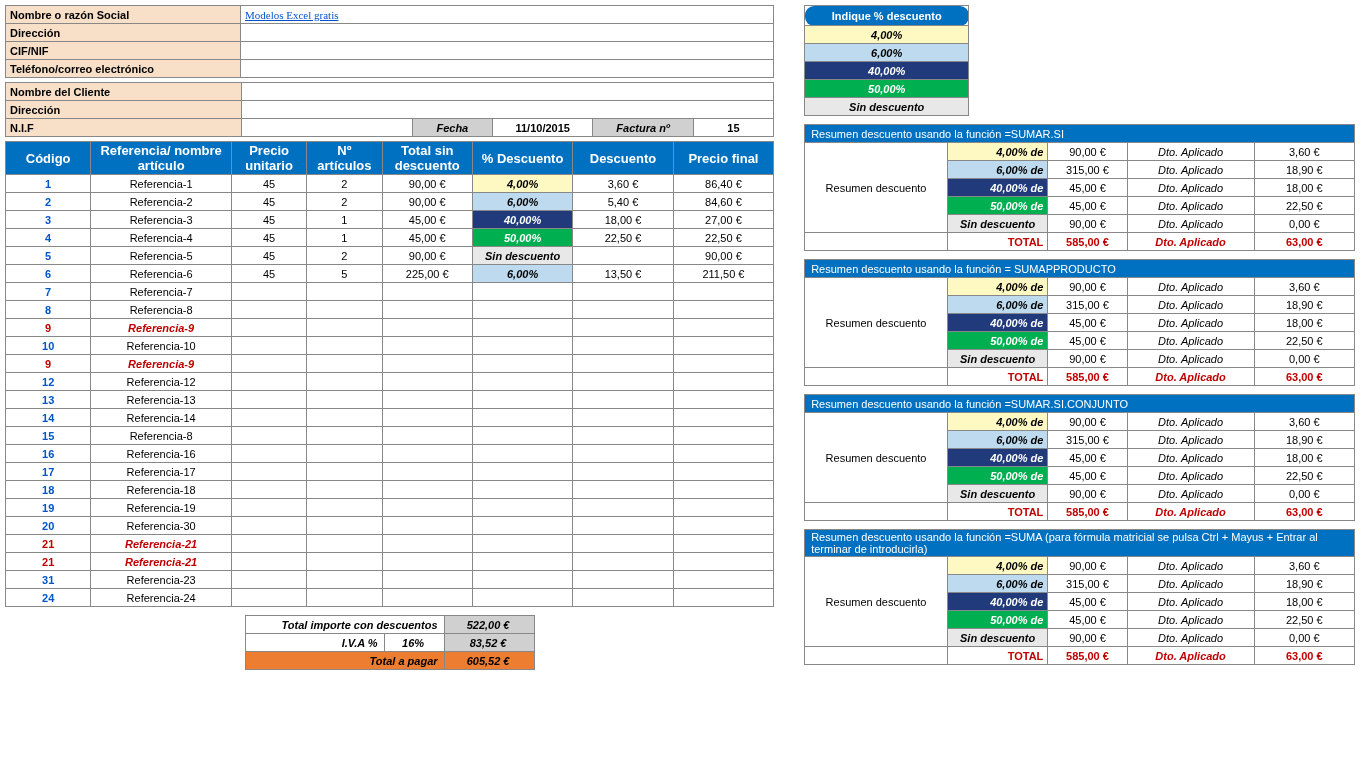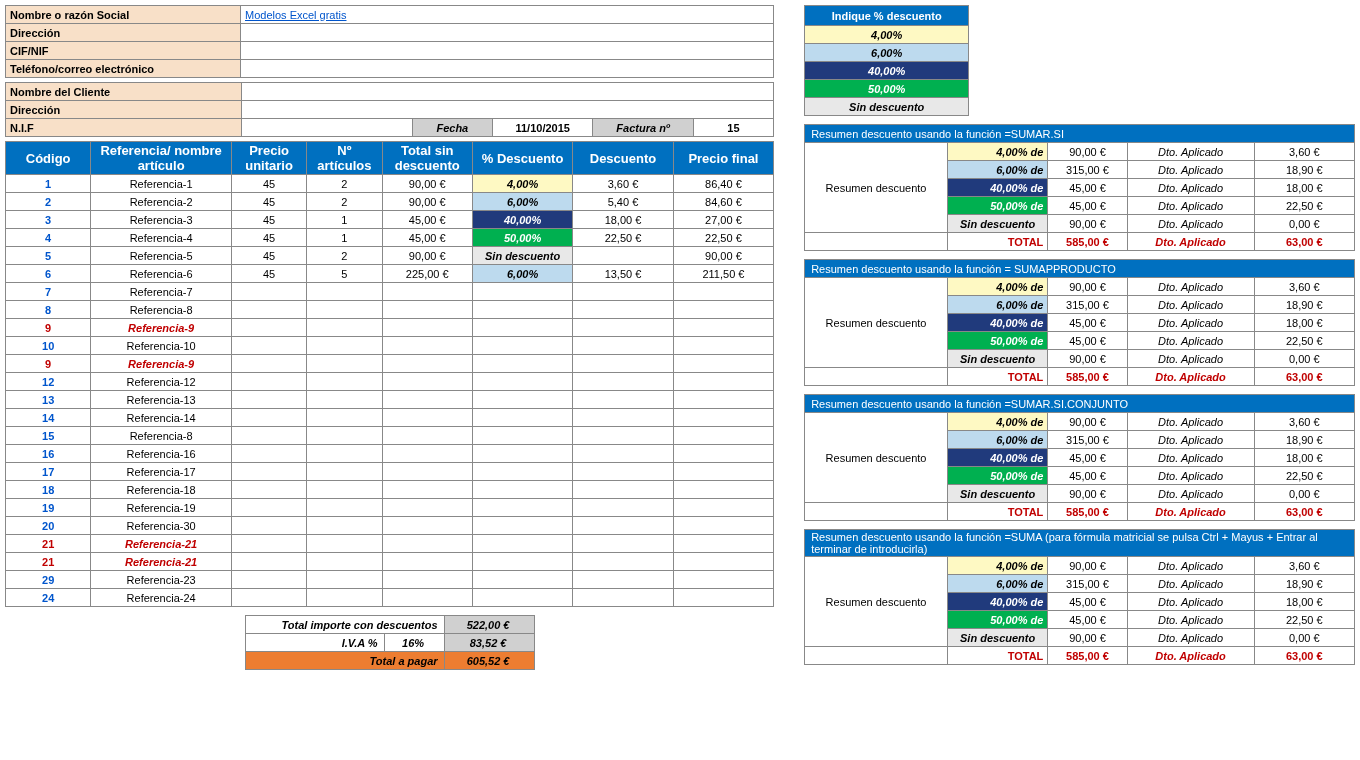--- a/index.html
+++ b/index.html
@@ -6,21 +6,21 @@
   body { font-family: Arial, sans-serif; font-size: 11px; margin: 0; padding: 5px; background: #fff; color: #000; }
   .wrap { display: flex; gap: 30px; }
   .left { width: 775px; }
   .right { width: 555px; }
   table { border-collapse: collapse; width: 100%; }
   td, th { border: 1px solid #888; padding: 1px 4px; height: 18px; vertical-align: middle; }
 
   
   .info td { background: #fff; }
   .info .lbl { background: #f8e0c8; font-weight: bold; width: 235px; }
-  .link { color: #0055cc; text-decoration: underline; }
+  .link { color: #0055cc; text-decoration: underline; font-family: Liberation Serif, serif; }
 
   .fecha-row td { font-weight: bold; text-align: center; }
   .fecha-row .grey { background: #d0d0d0; font-style: italic; }
 
   
   .items th { background: #0070c0; color: #fff; text-align: center; height: 32px; font-size: 13px; }
   .items td { text-align: center; }
   .code { color: #0055cc; font-weight: bold; }
   .code-red { color: #c00000; font-weight: bold; }
   .ref-red { color: #c00000; font-style: italic; font-weight: bold; }
@@ -33,21 +33,21 @@
 
   .totals-wrap { display:flex; justify-content:center; margin-top:8px; }
   .totals { width: 290px; }
   .totals td { text-align: right; padding-right: 6px; font-weight: bold; font-style: italic; }
   .totals .val { background: #d0d0d0; width: 90px; text-align: center; }
   .totals .orange { background: #ed7d31; }
   .totals .orange-val { background: #ed7d31; }
 
   
   .indique { width: 165px; margin-bottom: 6px; }
-  .indique th { background: #0070c0; color: #fff; text-align: center; height: 20px; font-weight:bold; }
+  .indique th { background: #0070c0; color: #fff; text-align: center; height: 20px; font-weight:bold;border-radius:9px; }
   .indique td { text-align: center; height: 18px; }
 
   .ejemplo { position:absolute; left:1030px; top:60px; width:320px; border:1px solid #888; background:#fff; padding:4px; font-style:italic; text-align:center; }
 
   .sumblk { width:100%; margin-top:8px; }
   .sumblk th { background:#0070c0; color:#fff; text-align:left; padding-left:6px; height:18px; font-weight:normal; }
   .sumblk td { text-align:center; }
   .sumblk .vlabel { width:135px; }
   .sumblk .pct { width:95px; font-weight:bold; font-style:italic; }
   .sumblk .amt { width:75px; }
@@ -336,21 +336,21 @@
             <td class="code-red">21</td>
             <td class="ref-red">Referencia-21</td>
             <td></td>
             <td></td>
             <td></td>
             <td class=""></td>
             <td></td>
             <td></td>
           </tr>
           <tr>
-            <td class="code">29</td>
+            <td class="code">31</td>
             <td class="">Referencia-23</td>
             <td></td>
             <td></td>
             <td></td>
             <td class=""></td>
             <td></td>
             <td></td>
           </tr>
           <tr>
             <td class="code">24</td>

